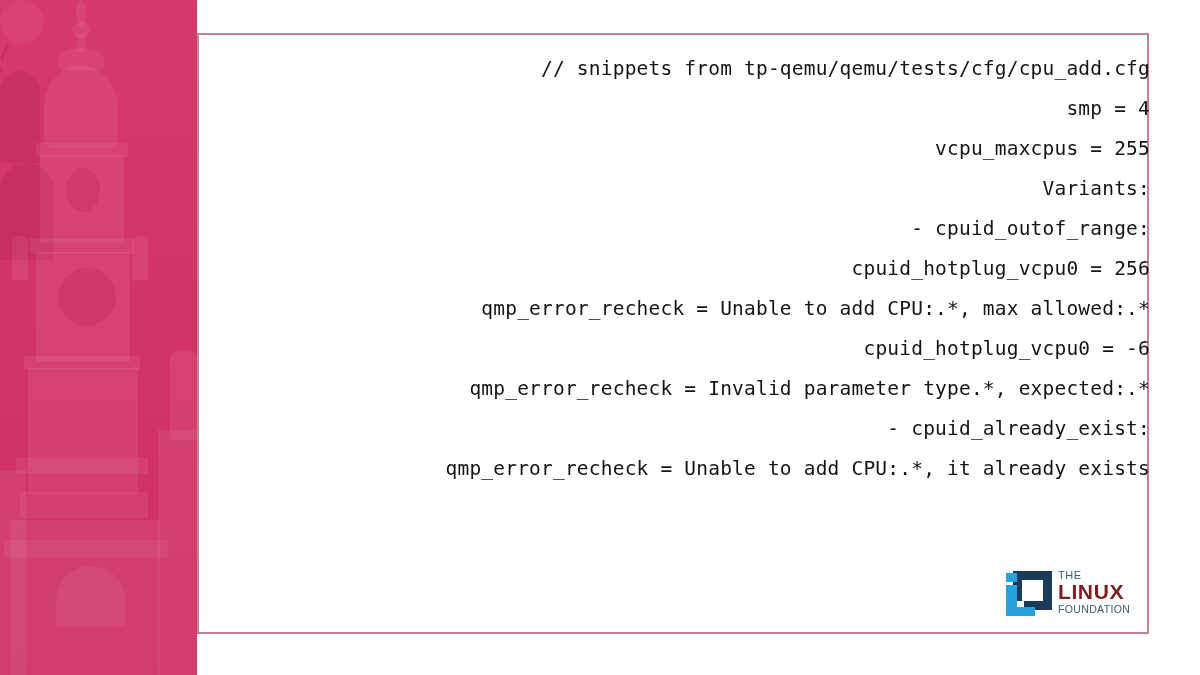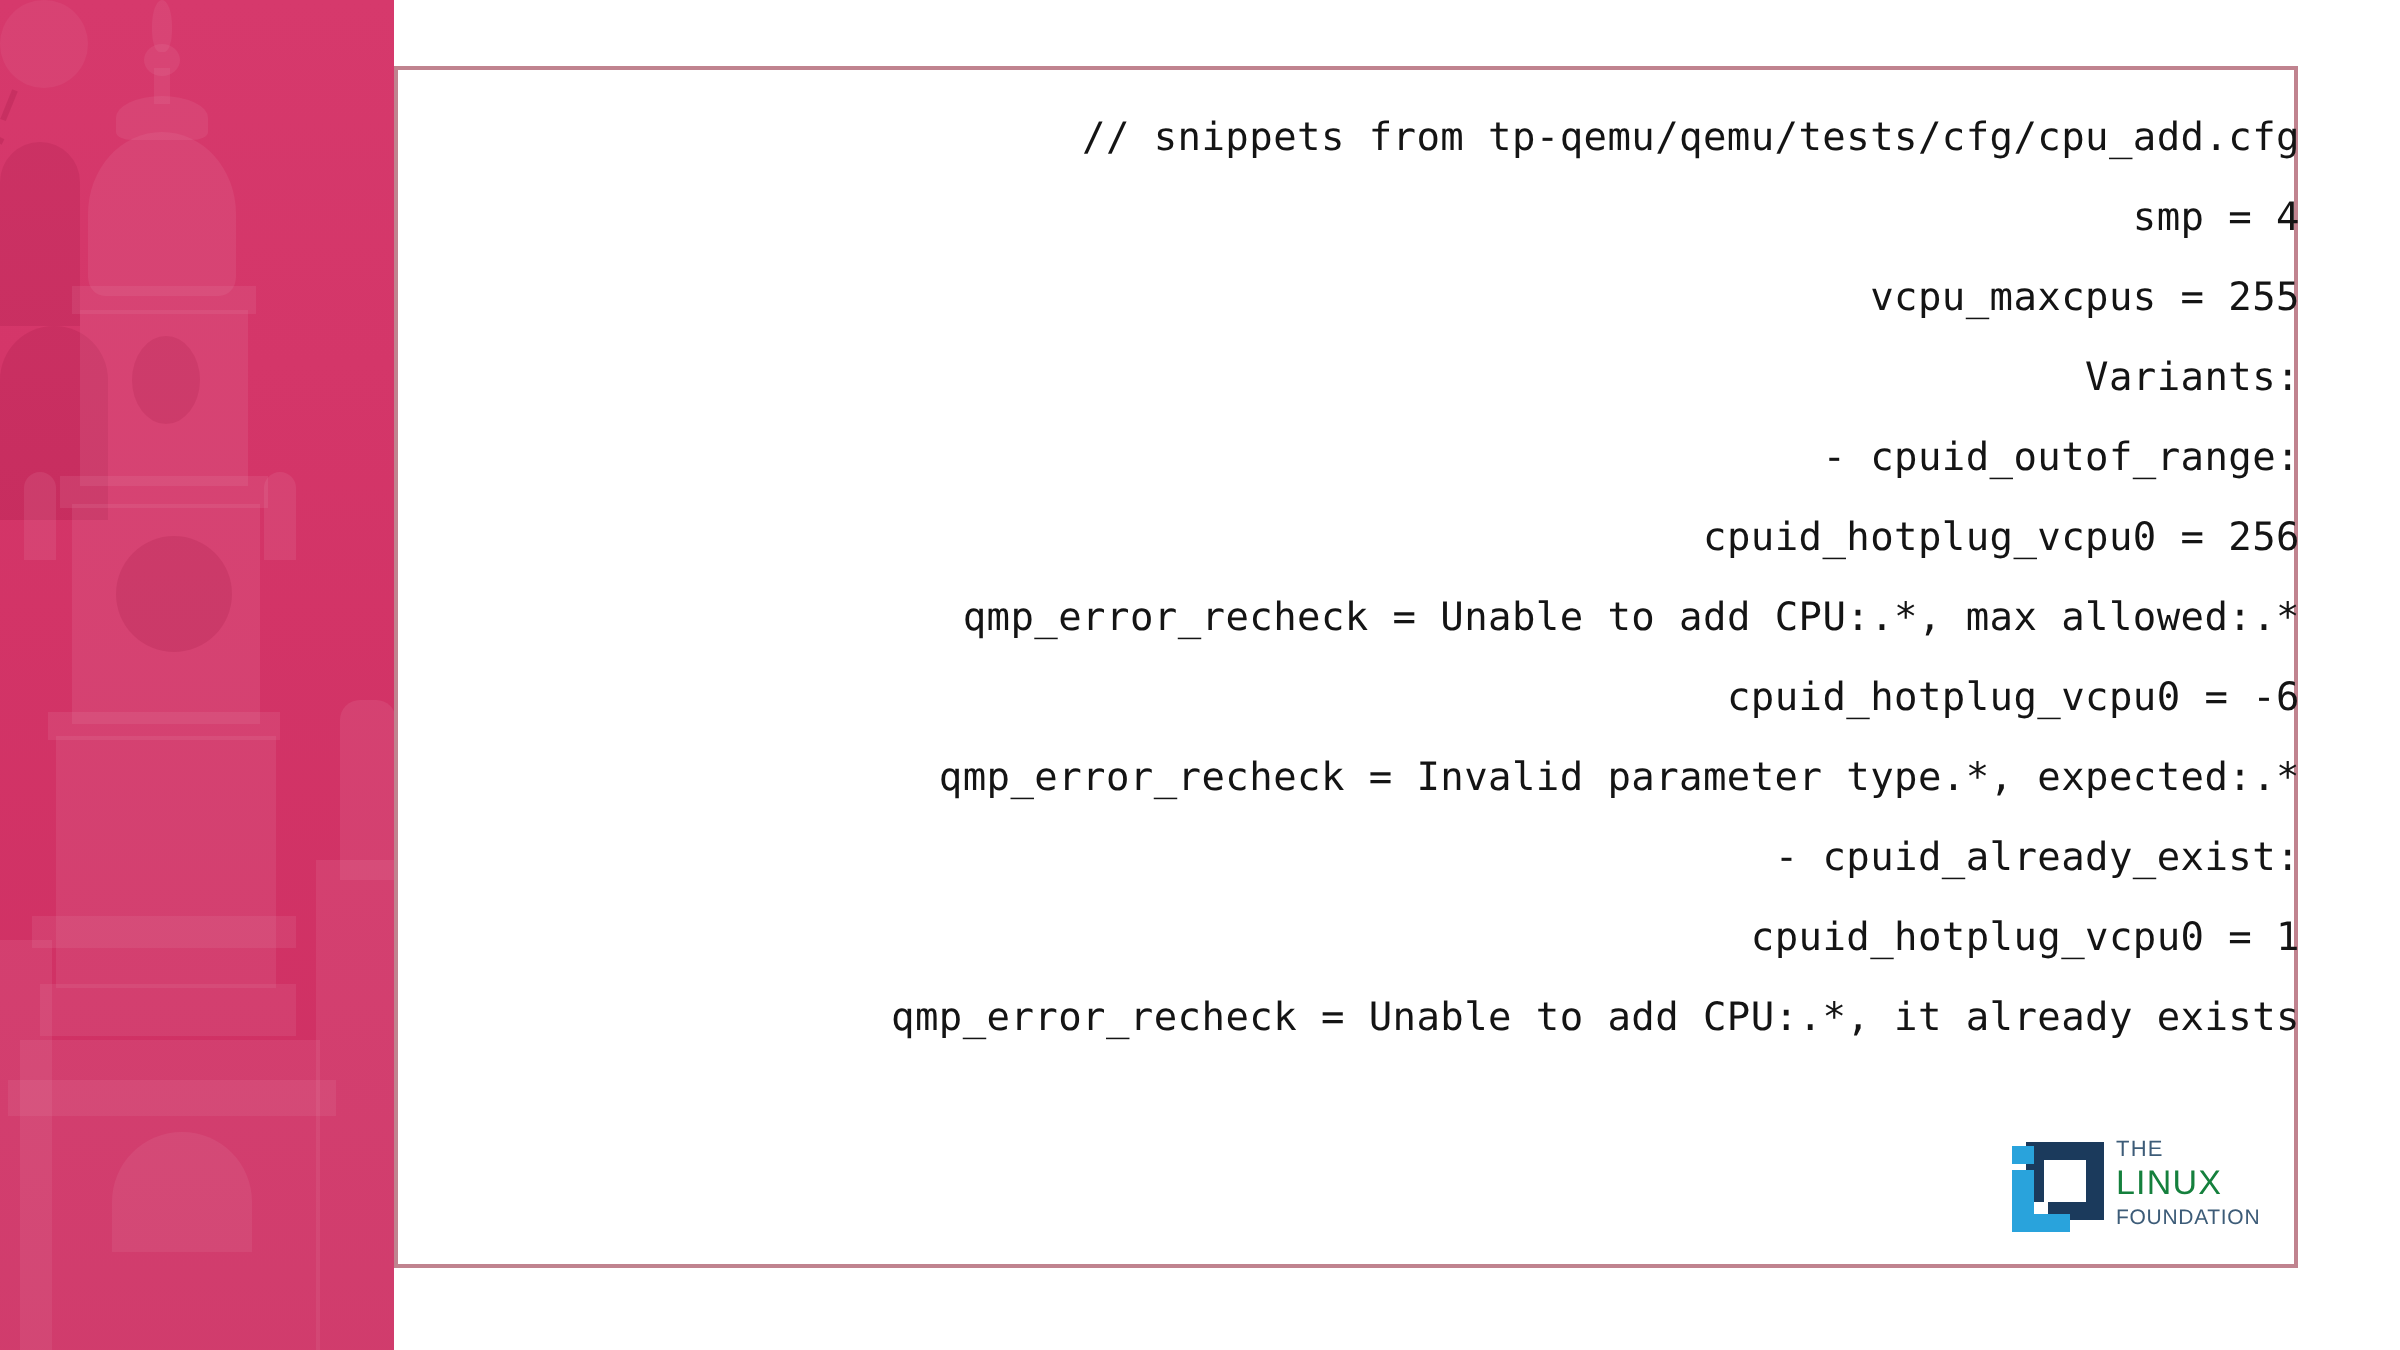--- a/index.html
+++ b/index.html
@@ -261,25 +261,25 @@
     color: #1b3a5c;
   }
   .lf-the {
     font-size: 11px;
     letter-spacing: 0.6px;
     line-height: 12px;
     font-weight: 400;
     color: #3d5c78;
   }
   .lf-linux {
-    font-size: 17px;
-    font-weight: 400;
+    font-size: 21px;
+    font-weight: 700;
     letter-spacing: 0.6px;
     line-height: 22px;
-    color: #15803d;
+    color: #7f1d1d;
   }
   .lf-foundation {
     font-size: 10.5px;
     letter-spacing: 0.35px;
     line-height: 12px;
     font-weight: 400;
     color: #3d5c78;
   }
 </style>
 </head>
@@ -327,21 +327,20 @@
     <div class="code-line ind-0">// snippets from tp-qemu/qemu/tests/cfg/cpu_add.cfg</div>
     <div class="code-line ind-1">smp = 4</div>
     <div class="code-line ind-1">vcpu_maxcpus = 255</div>
     <div class="code-line ind-1">Variants:</div>
     <div class="code-line ind-2">- cpuid_outof_range:</div>
     <div class="code-line ind-3">cpuid_hotplug_vcpu0 = 256</div>
     <div class="code-line ind-3">qmp_error_recheck = Unable to add CPU:.*, max allowed:.*</div>
     <div class="code-line ind-3">cpuid_hotplug_vcpu0 = -6</div>
     <div class="code-line ind-3">qmp_error_recheck = Invalid parameter type.*, expected:.*</div>
     <div class="code-line ind-2b">- cpuid_already_exist:</div>
-    <div class="code-line ind-3">cpuid_hotplug_vcpu0 = 1</div>
     <div class="code-line ind-3">qmp_error_recheck = Unable to add CPU:.*, it already exists</div>
   </div>
 
   <div id="lf-logo">
     <div class="lf-mark">
       <div class="lf-bracket"></div>
       <div class="lf-bracket-notch"></div>
       <div class="lf-blue-dot"></div>
       <div class="lf-blue-stem"></div>
       <div class="lf-blue-foot"></div>

